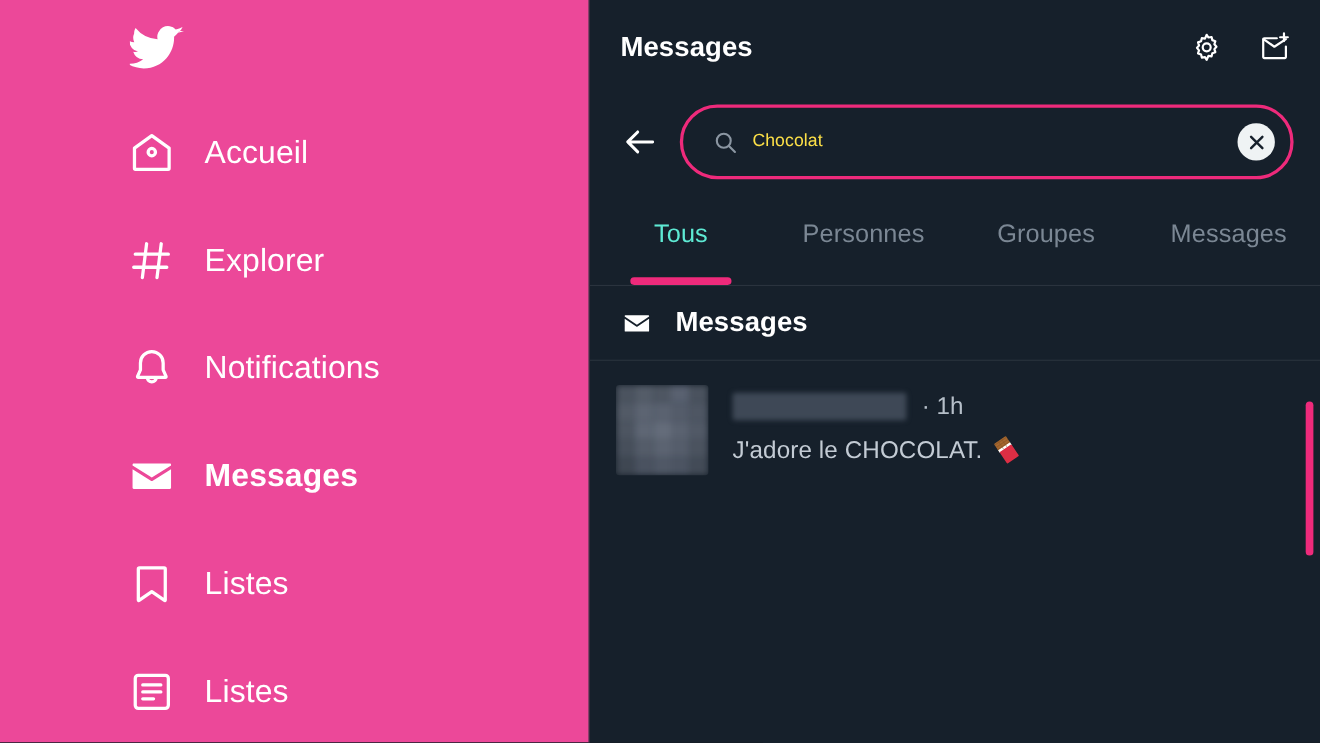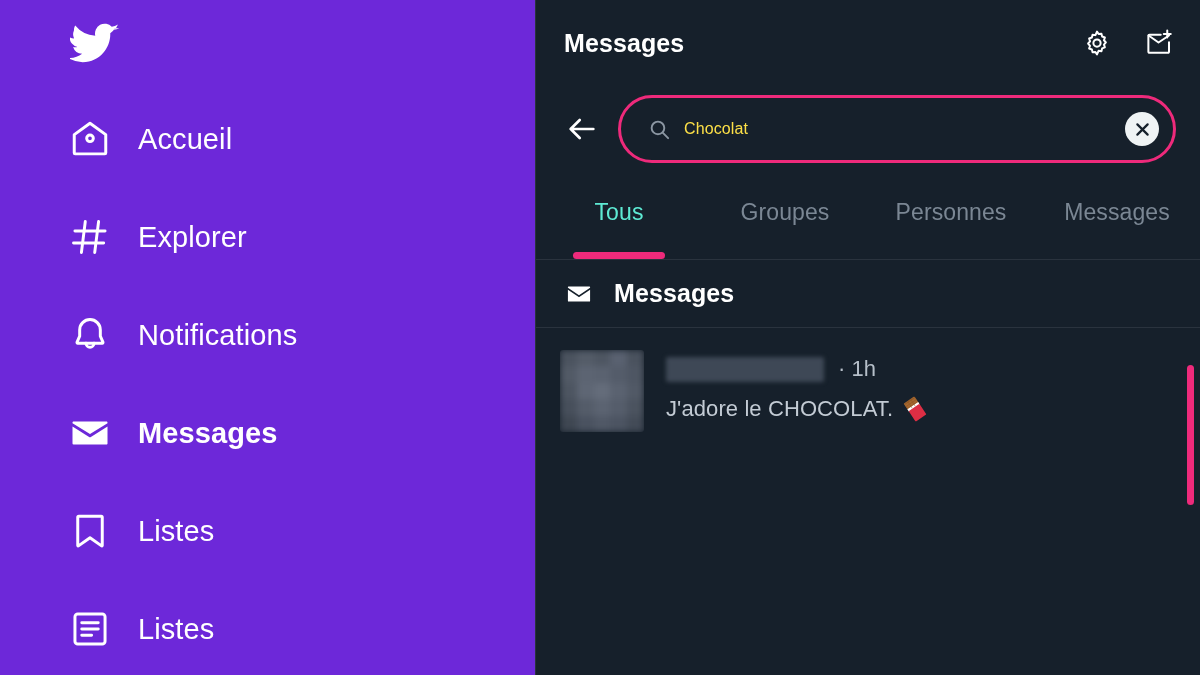--- a/index.html
+++ b/index.html
@@ -19,22 +19,22 @@
     height: 675px;
     display: flex;
     background: #151e27;
   }
 
   
   .sidebar {
     position: relative;
     width: 536px;
     height: 675px;
-    background: #6d28d9;
-    padding-left: 68px;
+    background: #ec4899;
+    padding-left: 116px;
     padding-top: 16px;
     flex: 0 0 536px;
   }
 
   .sidebar-divider {
     position: absolute;
     top: 0;
     right: 0;
     width: 1px;
     height: 675px;
@@ -442,25 +442,25 @@
         </span>
       </div>
     </div>
 
     <div class="tabs">
       <div class="tab active">
         <span class="tab-label">Tous</span>
         <span class="tab-underline"></span>
       </div>
       <div class="tab">
+        <span class="tab-label">Personnes</span>
+        <span class="tab-underline"></span>
+      </div>
+      <div class="tab">
         <span class="tab-label">Groupes</span>
-        <span class="tab-underline"></span>
-      </div>
-      <div class="tab">
-        <span class="tab-label">Personnes</span>
         <span class="tab-underline"></span>
       </div>
       <div class="tab">
         <span class="tab-label">Messages</span>
         <span class="tab-underline"></span>
       </div>
     </div>
 
     <div class="section-header">
       <span class="section-icon">

